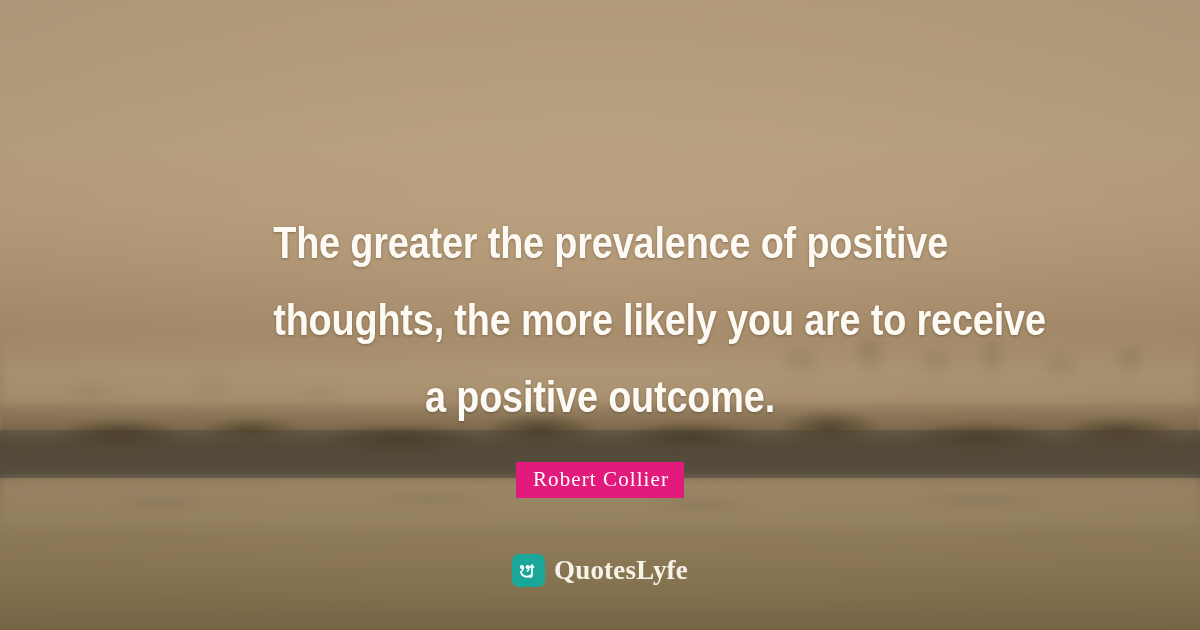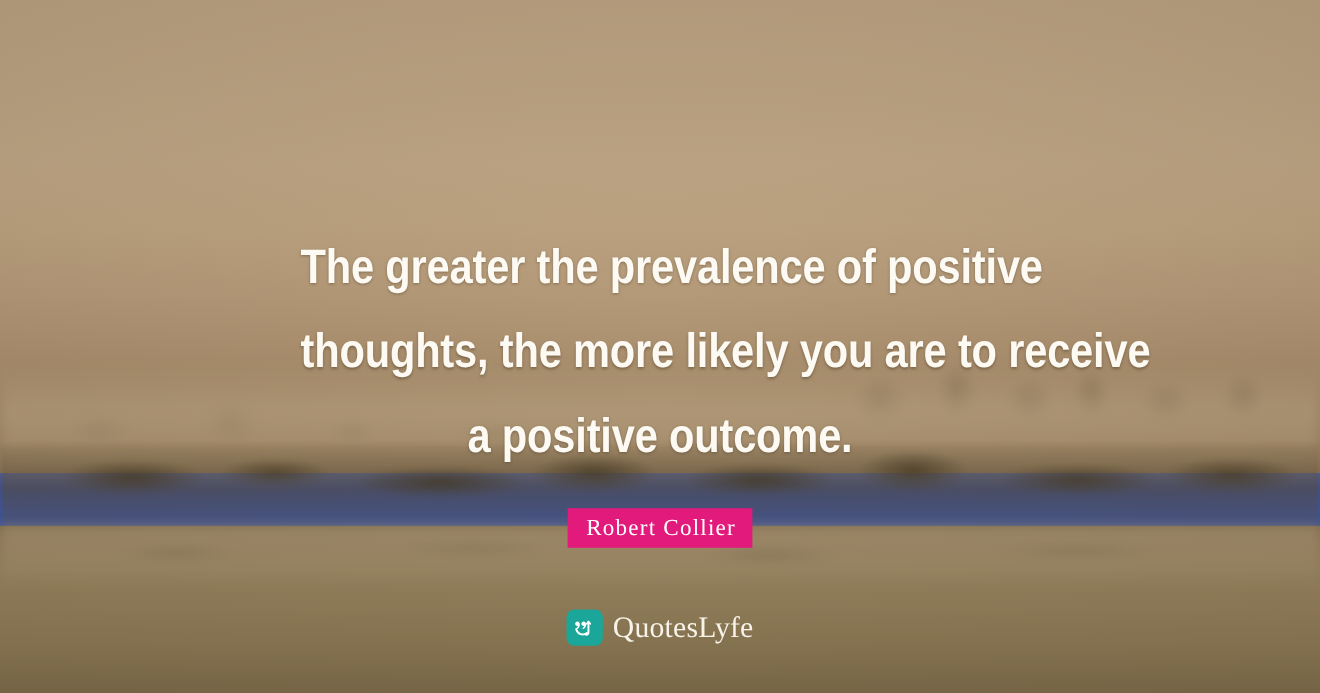--- a/index.html
+++ b/index.html
@@ -10,21 +10,21 @@
   }
   body {
     font-family: "Liberation Sans", sans-serif;
   }
 
   .card {
     position: relative;
     width: 1200px;
     height: 630px;
     overflow: hidden;
-    background: #1d4ed8;
+    background: #404040;
   }
 
   
   .scene {
     position: absolute;
     inset: 0;
     overflow: hidden;
   }
 
   
@@ -218,21 +218,21 @@
     border-radius: 7px;
     background: #1aa79a;
     display: flex;
     align-items: center;
     justify-content: center;
     flex: 0 0 auto;
   }
 
   .logo-word {
     font-family: "Liberation Serif", serif;
-    font-weight: 400;
+    font-weight: 700;
     font-size: 27px;
     color: #f7f3e9;
     letter-spacing: .2px;
     line-height: 1;
   }
 </style>
 </head>
 <body>
 
 <div class="card">

